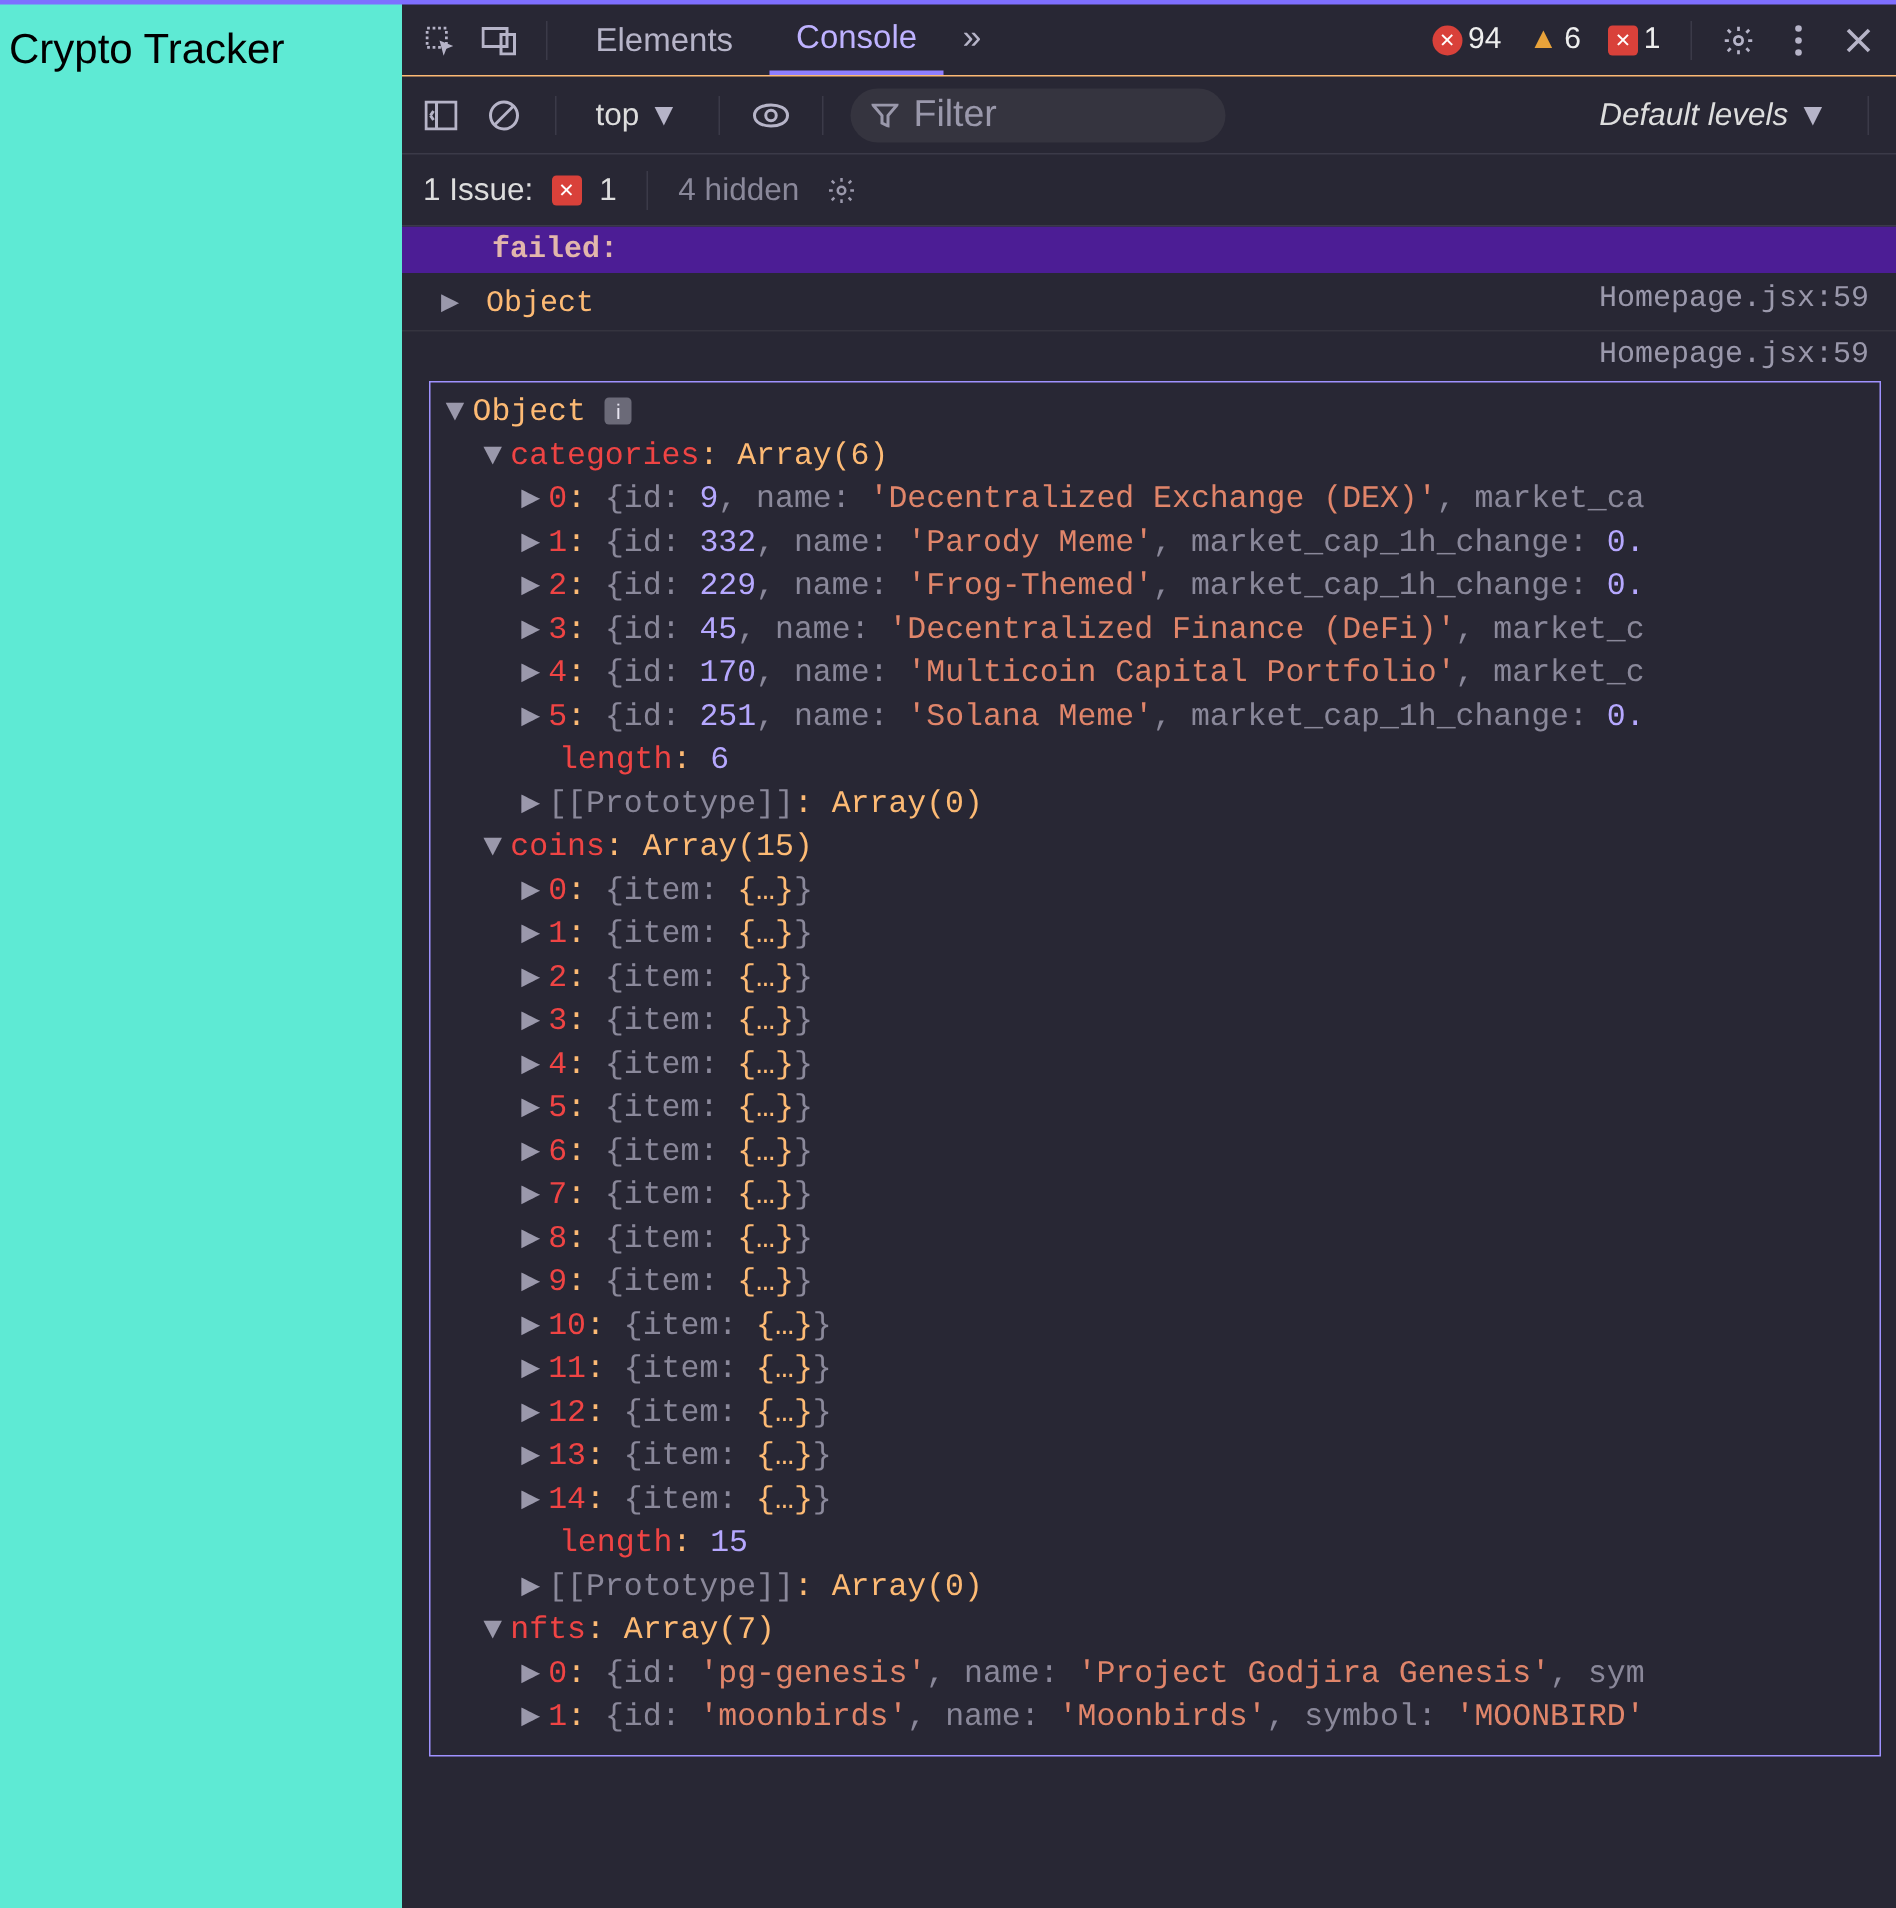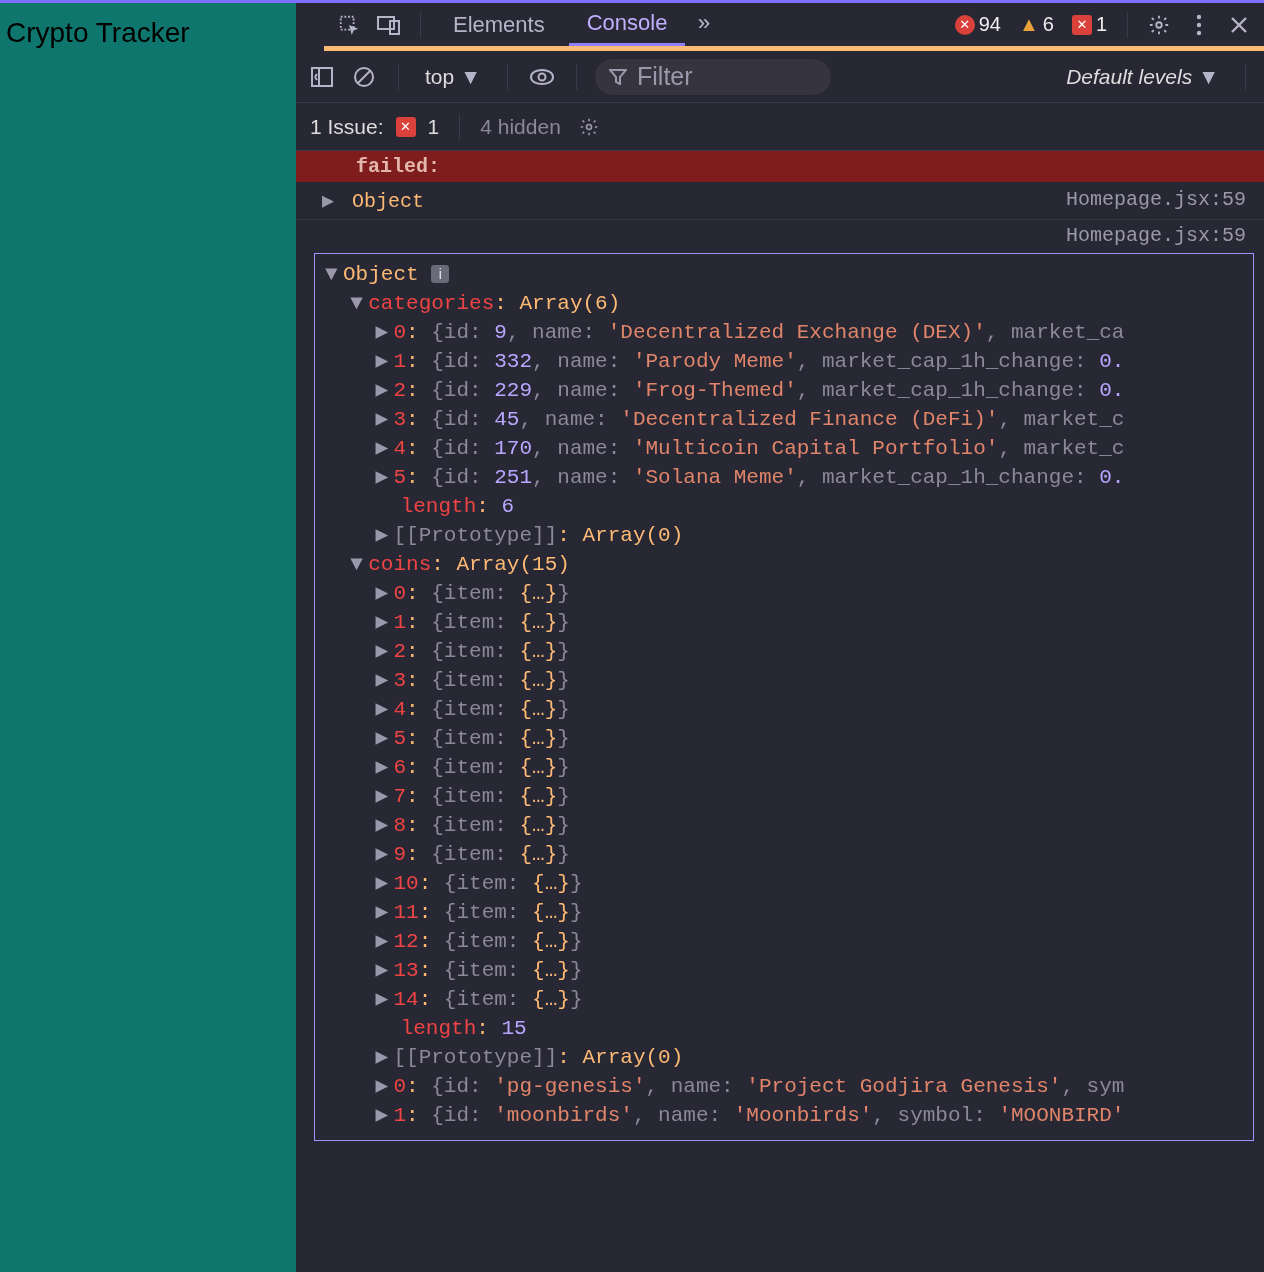--- a/index.html
+++ b/index.html
@@ -5,22 +5,22 @@
   * { box-sizing: border-box; margin: 0; padding: 0; }
   body {
     font-family: -apple-system, BlinkMacSystemFont, "Segoe UI", Arial, sans-serif;
     width: 1264px;
     height: 1272px;
     display: flex;
     background: #fff;
     overflow: hidden;
   }
   .left-pane {
-    width: 296px;
-    background: #0f766e;
+    width: 268px;
+    background: #5eead4;
     border-top: 3px solid #7e6fff;
     padding: 14px 6px;
   }
   .app-title {
     font-size: 28px;
     color: #000;
   }
   .devtools {
     flex: 1;
     background: #282734;
@@ -31,24 +31,23 @@
     flex-direction: column;
     border-top: 3px solid #7e6fff;
     overflow: hidden;
   }
 
   
   .dt-tabs {
     display: flex;
     align-items: center;
     height: 48px;
-    border-bottom: 5px solid #fdba74;
+    border-bottom: 1px solid #fdba74;
     padding: 0 8px;
     gap: 6px;
-    margin-left: 28px;
   }
   .dt-tabs .icn {
     width: 34px;
     height: 34px;
     display: flex;
     align-items: center;
     justify-content: center;
     color: #b6b4c8;
   }
   .dt-tabs .tab {
@@ -98,21 +97,21 @@
   .issues-bar {
     display:flex; align-items:center; height:48px; padding:0 14px; gap:12px;
     border-bottom:1px solid #3b3a48;
     font-family:-apple-system,sans-serif; font-size:21px; color:#ddd;
   }
   .issues-bar .muted { color:#8a889a; }
 
   
   .console-body { flex:1; overflow:hidden; }
   .failed-row {
-    background:#7f1d1d; color:#e2b6ac; padding:4px 14px 4px 60px;
+    background:#4c1d95; color:#e2b6ac; padding:4px 14px 4px 60px;
     font-weight:bold;
   }
   .log-row { padding:6px 10px 6px 26px; border-bottom:1px solid #35343f; position:relative;}
   .src-link { position:absolute; right:18px; color:#9a98ab; font-size:20px;}
   .src-row { text-align:right; padding:4px 18px 2px 0; color:#9a98ab; font-size:20px;}
 
   .obj-box {
     margin:4px 10px 10px 18px; border:1px solid #9f92ff; padding:6px 0 10px 0;
     overflow:hidden;
   }
@@ -285,19 +284,20 @@
           <div class="line">    <span class="tri-exp">▶</span><span class="k-prop">9</span><span class="k-white">: </span><span class="k-dim">{item: </span><span class="k-white">{…}</span><span class="k-dim">}</span></div>
           <div class="line">    <span class="tri-exp">▶</span><span class="k-prop">10</span><span class="k-white">: </span><span class="k-dim">{item: </span><span class="k-white">{…}</span><span class="k-dim">}</span></div>
           <div class="line">    <span class="tri-exp">▶</span><span class="k-prop">11</span><span class="k-white">: </span><span class="k-dim">{item: </span><span class="k-white">{…}</span><span class="k-dim">}</span></div>
           <div class="line">    <span class="tri-exp">▶</span><span class="k-prop">12</span><span class="k-white">: </span><span class="k-dim">{item: </span><span class="k-white">{…}</span><span class="k-dim">}</span></div>
           <div class="line">    <span class="tri-exp">▶</span><span class="k-prop">13</span><span class="k-white">: </span><span class="k-dim">{item: </span><span class="k-white">{…}</span><span class="k-dim">}</span></div>
           <div class="line">    <span class="tri-exp">▶</span><span class="k-prop">14</span><span class="k-white">: </span><span class="k-dim">{item: </span><span class="k-white">{…}</span><span class="k-dim">}</span></div>
         </div>
       <div class="line">      <span class="k-prop">length</span><span class="k-white">: </span><span class="k-num">15</span></div>
       <div class="line">    <span class="tri-exp">▶</span><span class="k-dim">[[Prototype]]</span><span class="k-white">: </span><span class="k-white">Array(0)</span></div>
 
+      <div class="line">  <span class="tri-exp">▼</span><span class="k-prop">nfts</span><span class="k-white">: </span><span class="k-white">Array(7)</span></div>
       <div id="nft-lines">
           <div class="line">    <span class="tri-exp">▶</span><span class="k-prop">0</span><span class="k-white">: </span><span class="k-dim">{id: </span><span class="k-str">'pg-genesis'</span><span class="k-dim">, name: </span><span class="k-str">'Project Godjira Genesis'</span><span class="k-dim">, sym</span></div>
           <div class="line">    <span class="tri-exp">▶</span><span class="k-prop">1</span><span class="k-white">: </span><span class="k-dim">{id: </span><span class="k-str">'moonbirds'</span><span class="k-dim">, name: </span><span class="k-str">'Moonbirds'</span><span class="k-dim">, symbol: </span><span class="k-str">'MOONBIRD'</span></div>
         </div>
     </div>
   </div>
 </div>
 
 </body></html>

